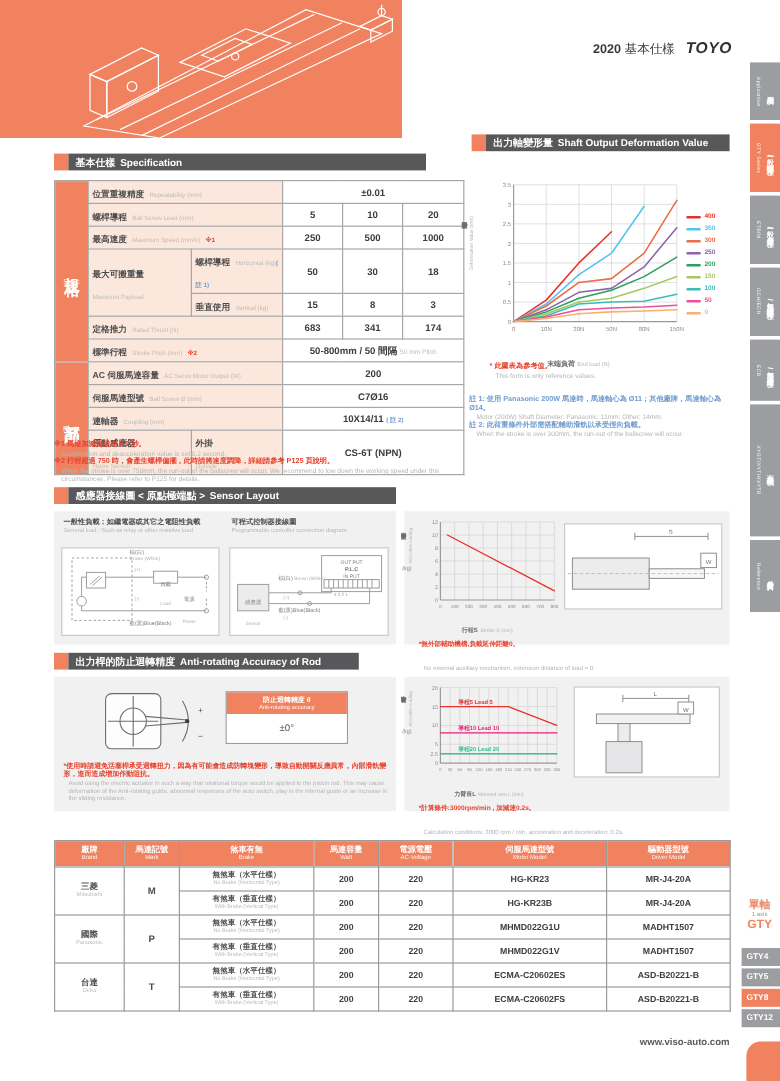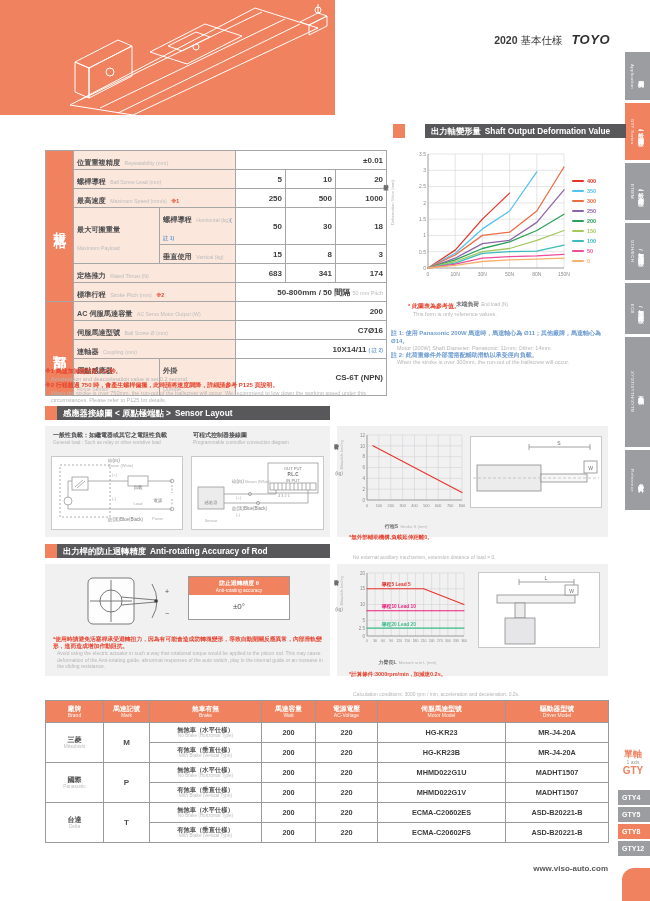--- a/index.html
+++ b/index.html
@@ -35,21 +35,21 @@
   .sec-h .bar .e{margin-left:4px;}
   
   table{border-collapse:collapse;table-layout:fixed;}
   .spec-table{width:341px;}
   .spec-table td{border:1px solid #a6a6a6;padding:0 3px;height:19px;overflow:hidden;box-sizing:border-box;}
   .lblcell{background:var(--peach);}
   .lbl-cn{font-size:7.2px;font-weight:bold;color:var(--dark);}
   .lbl-en{font-size:5.2px;color:var(--gtxt);}
   .mark-red{font-size:5.2px;color:var(--red);font-weight:bold;}
   .mark-blue{font-size:5.2px;color:var(--blue);font-weight:bold;}
-  .valcell{text-align:right;font-size:8px;font-weight:bold;color:#3c3c3e;background:#fff;}
+  .valcell{text-align:center;font-size:8px;font-weight:bold;color:#3c3c3e;background:#fff;}
   .val-sub{font-size:5.5px;color:var(--gtxt);font-weight:normal;}
   .sidecell{background:var(--accent);color:#fff;text-align:center;vertical-align:middle;border:1px solid #a6a6a6;}
   .side-cn{writing-mode:vertical-rl;font-size:13px;font-weight:bold;letter-spacing:3px;display:inline-block;}
   .side-en{font-size:6px;display:block;margin-top:1px;}
   .notes{line-height:1.25;}
   .note-red{color:var(--red);font-size:6px;font-weight:bold;}
   .note-gray{color:#b5b5b5;font-size:5.5px;}
   .note-blue{color:var(--blue);font-size:6px;font-weight:bold;}
   
   .panel{background:#f1f1f2;}
@@ -148,20 +148,24 @@
       <div class="side-tab" style="top: 337px; height: 110px;">
         <span class="en">XYGT/XYTH/XYTB</span>
         <span class="cn">直交機械</span>
       </div>
       <div class="side-tab" style="top: 450px; height: 60px;">
         <span class="en">Reference</span>
         <span class="cn">參考資料</span>
       </div>
     </div>
 
+  <div class="abs sec-h" style="left:45px;top:128px;width:310px;">
+    <div class="sq"></div>
+    <div class="bar"><span>基本仕樣</span><span class="e">Specification</span></div>
+  </div>
 
   <table class="spec-table abs" style="left:45px;top:150px;">
     <colgroup>
         <col style="width:28px">
         <col style="width:86px">
         <col style="width:76px">
         <col style="width:50px">
         <col style="width:50px">
         <col style="width:51px">
       </colgroup>
@@ -227,21 +231,21 @@
   </tbody>
     </table>
 
   <div class="abs notes" id="spec-footnotes" style="left:45px;top:368px;width:335px;">
       <div class="note-red">※1 馬達加減速設定 0.2 秒。</div>
       <div class="note-gray" style="padding-left: 6px;">Acceleration and deacceleration value is set 0.2 second.</div>
       <div class="note-red">※2 行程超過 750 時，會產生螺桿偏擺，此時請將速度調降，詳細請參考 P125 頁說明。</div>
       <div class="note-gray" style="padding-left: 6px;">When the stroke is over 750mm, the run-out of the ballscrew will occur. We recommend to low down the working speed under this circumstances. Please refer to P125 for details.</div>
     </div>
 
-  <div class="abs sec-h" style="left:393px;top:124px;width:233px;gap:20px;">
+  <div class="abs sec-h" style="left:393px;top:112px;width:215px;">
     <div class="sq"></div>
     <div class="bar"><span>出力軸變形量</span><span class="e">Shaft Output Deformation Value</span></div>
   </div>
   <div class="abs ylab" style="left:383px;top:180px;">
     <div class="row">
         <span class="c">變形量</span>
         <span class="e">Deformation Value (mm)</span>
       </div>
   </div>
   <div class="abs" id="chart-deform" style="left:394px;top:146px;"><svg width="176" height="146">
@@ -474,21 +478,21 @@
           <rect x="70" y="37" width="46" height="8" fill="#f7f7f8"></rect>
           <rect x="113" y="24" width="13" height="12" fill="#fff"></rect>
           <line x1="2" y1="41" x2="128" y2="41" stroke-dasharray="3,2" stroke="#bcbcbe"></line>
         </g>
         <text x="88" y="8" text-anchor="middle" font-size="5" fill="#6c6c6e">S</text>
         <text x="119.5" y="33" text-anchor="middle" font-size="5" fill="#6c6c6e">W</text>
       </svg>
     </div>
   </div>
 
-  <div class="abs sec-h" style="left:45px;top:544px;width:285px;">
+  <div class="abs sec-h" style="left:45px;top:544px;width:254px;">
     <div class="sq"></div>
     <div class="bar"><span>出力桿的防止迴轉精度</span><span class="e">Anti-rotating Accuracy of Rod</span></div>
   </div>
   <div class="abs panel" style="left:45px;top:564px;width:285px;height:112px;">
     <svg class="abs" style="left:25px;top:8px;" width="110" height="62">
       <g stroke="#6c6c6e" fill="none" stroke-width="0.9">
         <rect x="18" y="6" width="46" height="46" rx="5" fill="#fdfdfd"></rect>
         <circle cx="41" cy="29" r="11" fill="#fff"></circle>
         <line x1="41" y1="8" x2="41" y2="50"></line>
         <line x1="20" y1="29" x2="62" y2="29"></line>

